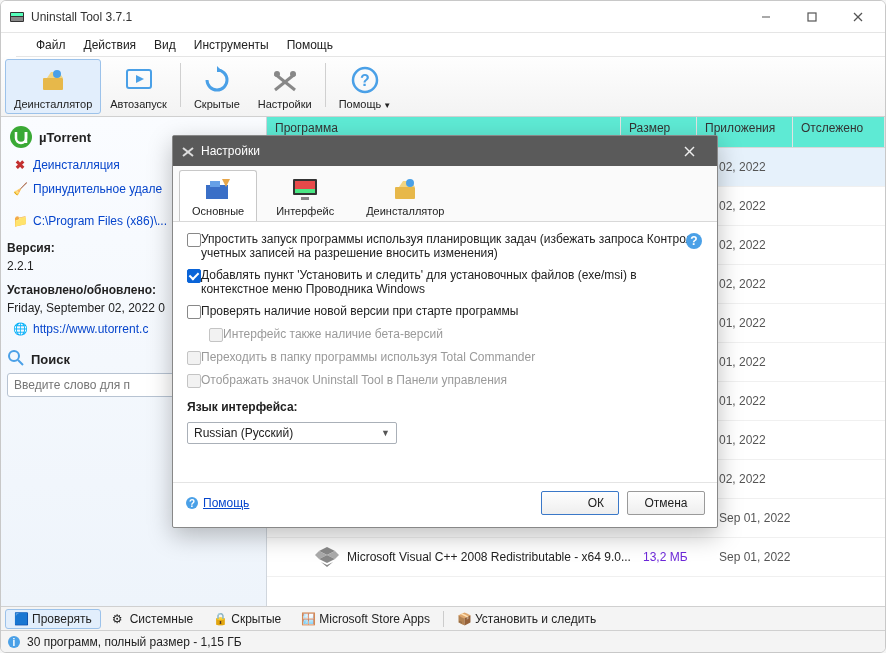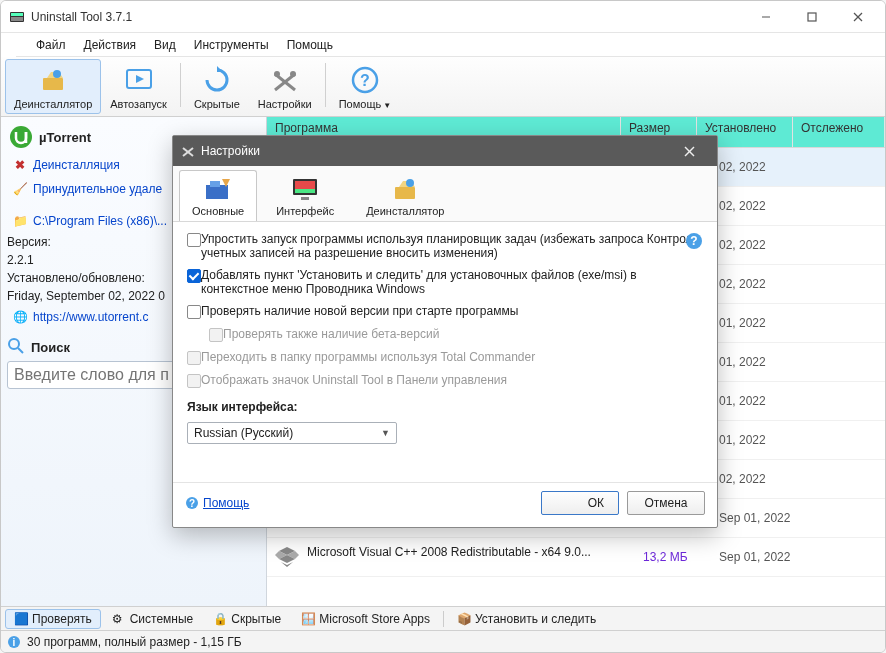--- a/index.html
+++ b/index.html
@@ -111,38 +111,38 @@
     padding: 2px 2px;
   }
   .prog-head .pname { font-weight: bold; font-size: 13px; }
   .side-item {
     display: flex;
     align-items: center;
     gap: 6px;
     padding: 3px 6px;
     border-radius: 3px;
   }
-  .side-label { font-weight: normal; color: #222; }
+  .side-label { font-weight: bold; color: #222; margin-top: 6px; }
   .side-link { color: #0645cc; }
   .side-path { color: #0645cc; }
   .side-sep { height: 4px; }
   .search-box {
     margin-top: 6px;
   }
   .search-head {
     display: flex; align-items: flex-end; gap: 6px;
     font-weight: bold; font-size: 13px;
   }
   .search-input {
     margin-top: 6px;
     width: 100%;
     border: 1px solid #b7c3d2;
     border-radius: 3px;
     padding: 4px 6px;
-    font-size: 16px;
+    font-size: 12px;
     color: #888;
     background: #fff;
   }
   
   .right-pane {
     flex: 1;
     display: flex;
     flex-direction: column;
     background: #fff;
   }
@@ -173,21 +173,21 @@
     padding-bottom: 2px;
   }
   .row {
     display: flex;
     align-items: center;
     height: 39px;
     border-bottom: 1px solid #f0f0f0;
     font-size: 12px;
   }
   .row.sel { background: #e6f1fb; }
-  .row .rprog { flex: 1; display: flex; gap: 8px; padding-left: 8px; overflow: hidden; white-space: nowrap; }
+  .row .rprog { flex: 1; display: flex; align-items: center; gap: 8px; padding-left: 8px; overflow: hidden; white-space: nowrap; margin-left: 40px; }
   .row .ricon { width: 24px; height: 24px; flex-shrink: 0; }
   .row .rsize { width: 76px; color: #6d28d9; padding-left: 6px; }
   .row .rinst { width: 96px; color: #555; padding-left: 6px; }
   .row .rtrack { width: 76px; }
   
   .bottom-tabs {
     display: flex;
     align-items: center;
     background: #f4f4f4;
     border-top: 1px solid #d0d0d0;
@@ -477,21 +477,21 @@
       </div>
     </div>
 
     <div class="right-pane">
       <div class="list-header">
         <div class="col col-prog">
           <span>Программа</span>
           <div class="sort-arrow">▴</div>
         </div>
         <div class="col col-size">Размер</div>
-        <div class="col col-inst">Установлено</div>
+        <div class="col col-inst">Приложения</div>
         <div class="col col-track">Отслежено</div>
       </div>
       <div class="list-body" id="list-body">
           <div class="row sel">
             <div class="rprog">
               <span></span>
             </div>
             <div class="rsize"></div>
             <div class="rinst">02, 2022</div>
             <div class="rtrack"></div>
@@ -681,21 +681,21 @@
     <div class="chk-row">
       <div class="chk checked"></div>
       <span>Добавлять пункт 'Установить и следить' для установочных файлов (exe/msi) в контекстное меню Проводника Windows</span>
     </div>
     <div class="chk-row">
       <div class="chk"></div>
       <span>Проверять наличие новой версии при старте программы</span>
     </div>
     <div class="chk-row indent disabled">
       <div class="chk disabled"></div>
-      <span>Проверять также наличие бета-версий</span>
+      <span>Интерфейс также наличие бета-версий</span>
     </div>
     <div class="chk-row disabled">
       <div class="chk disabled"></div>
       <span>Переходить в папку программы используя Total Commander</span>
     </div>
     <div class="chk-row disabled">
       <div class="chk disabled"></div>
       <span>Отображать значок Uninstall Tool в Панели управления</span>
     </div>
     <div class="lang-label">Язык интерфейса:</div>

